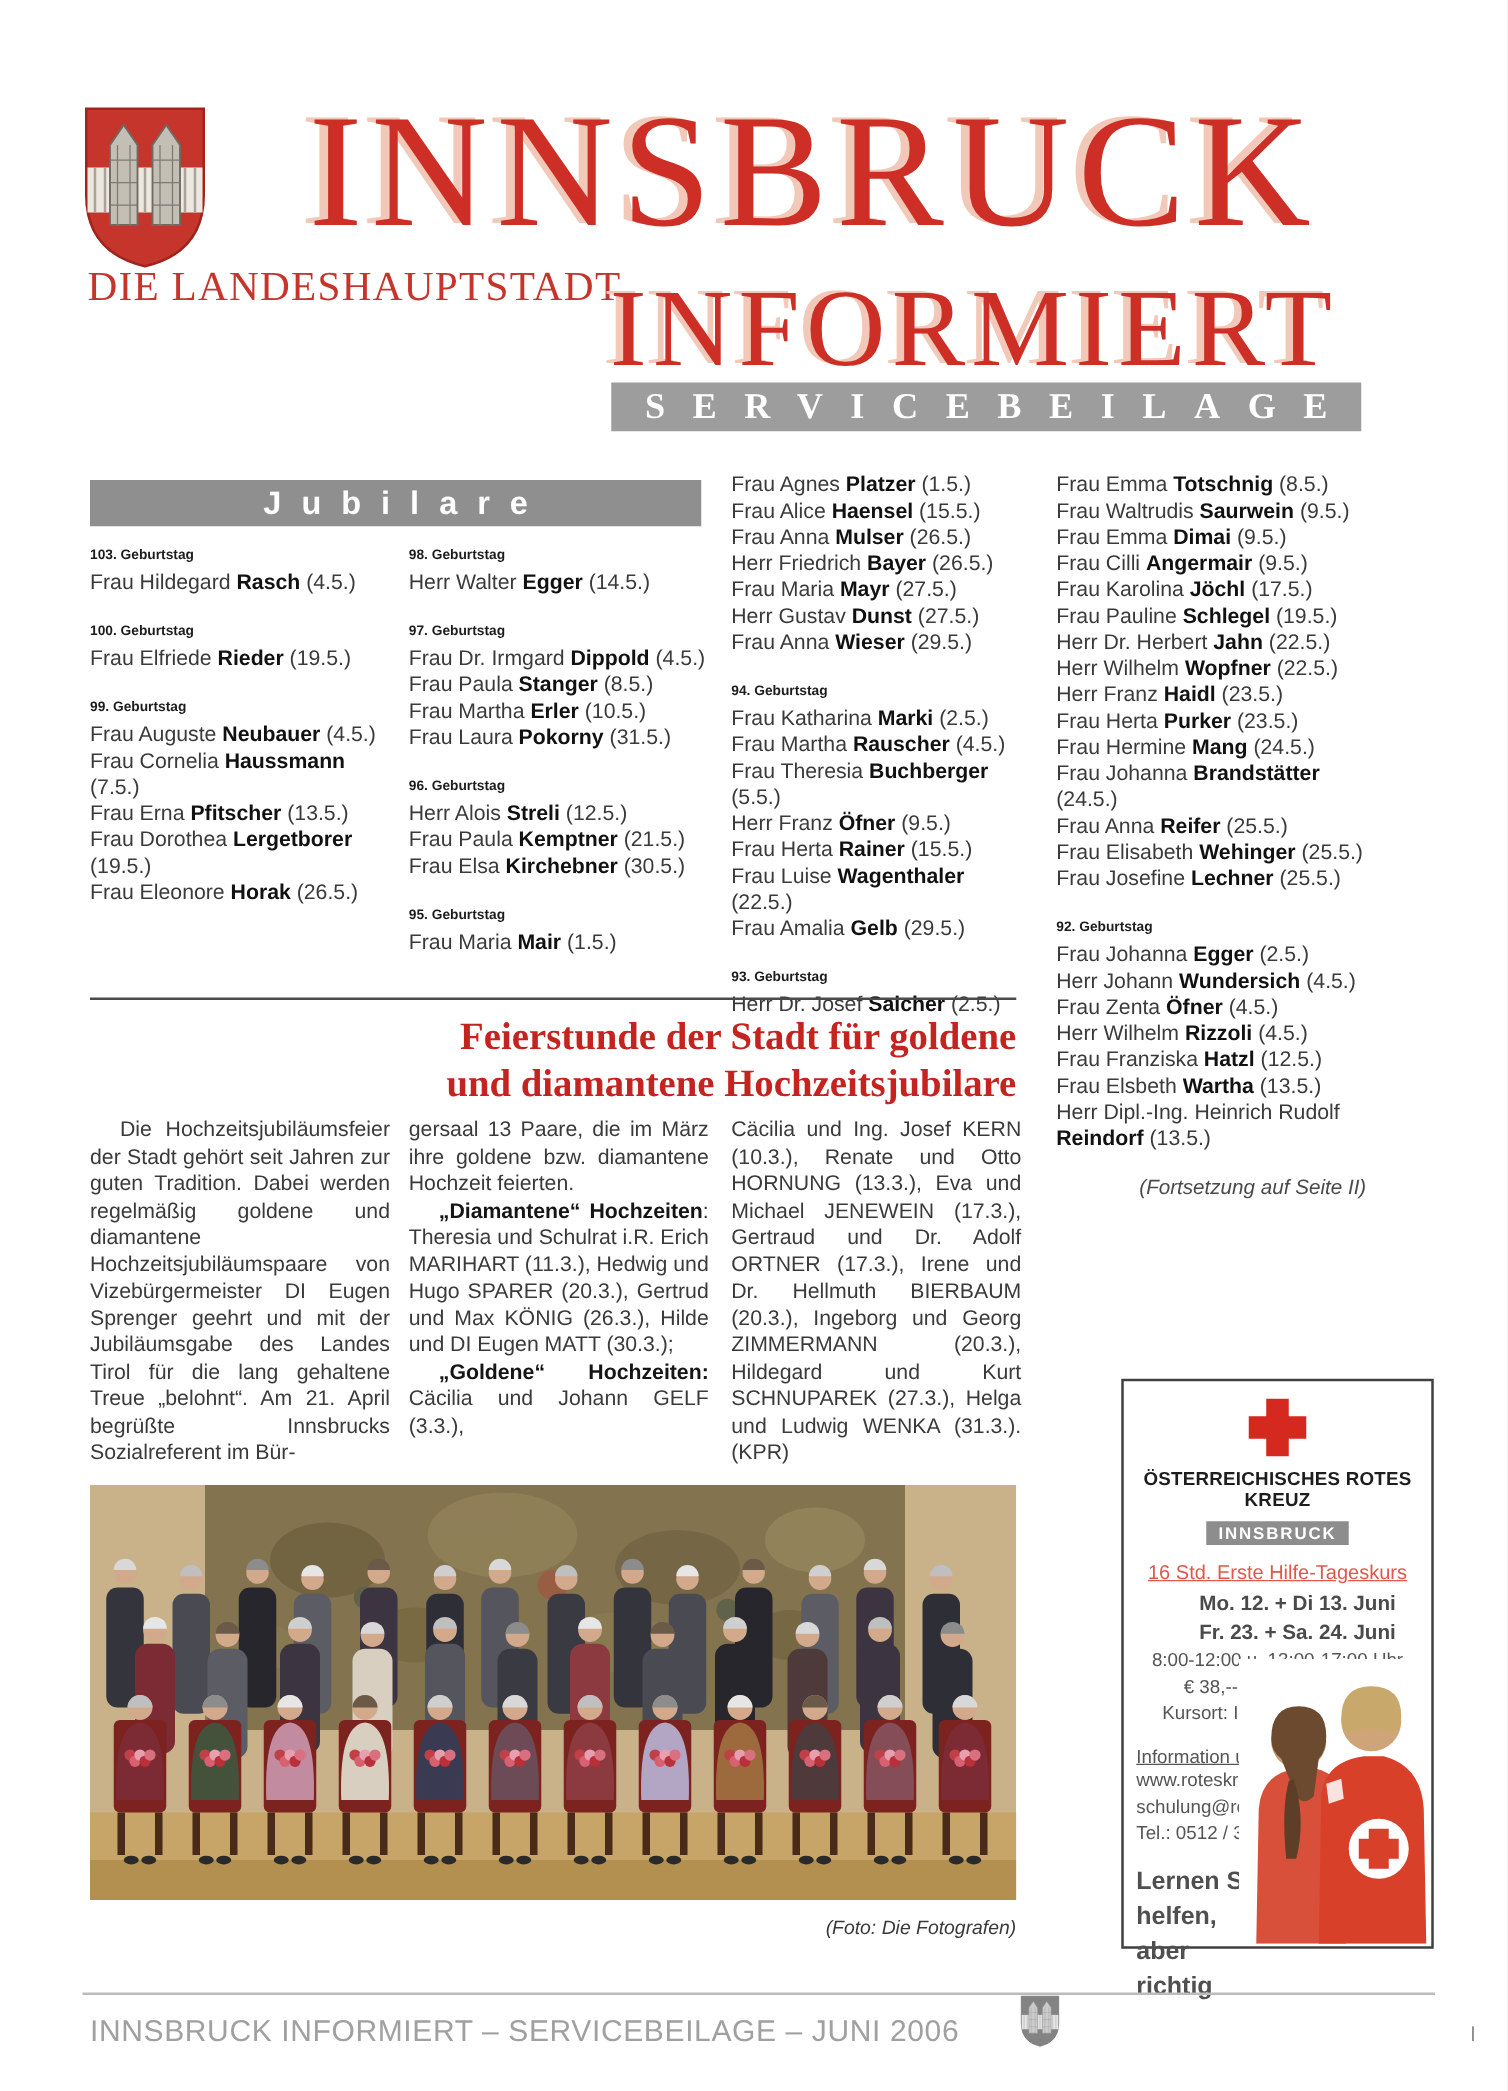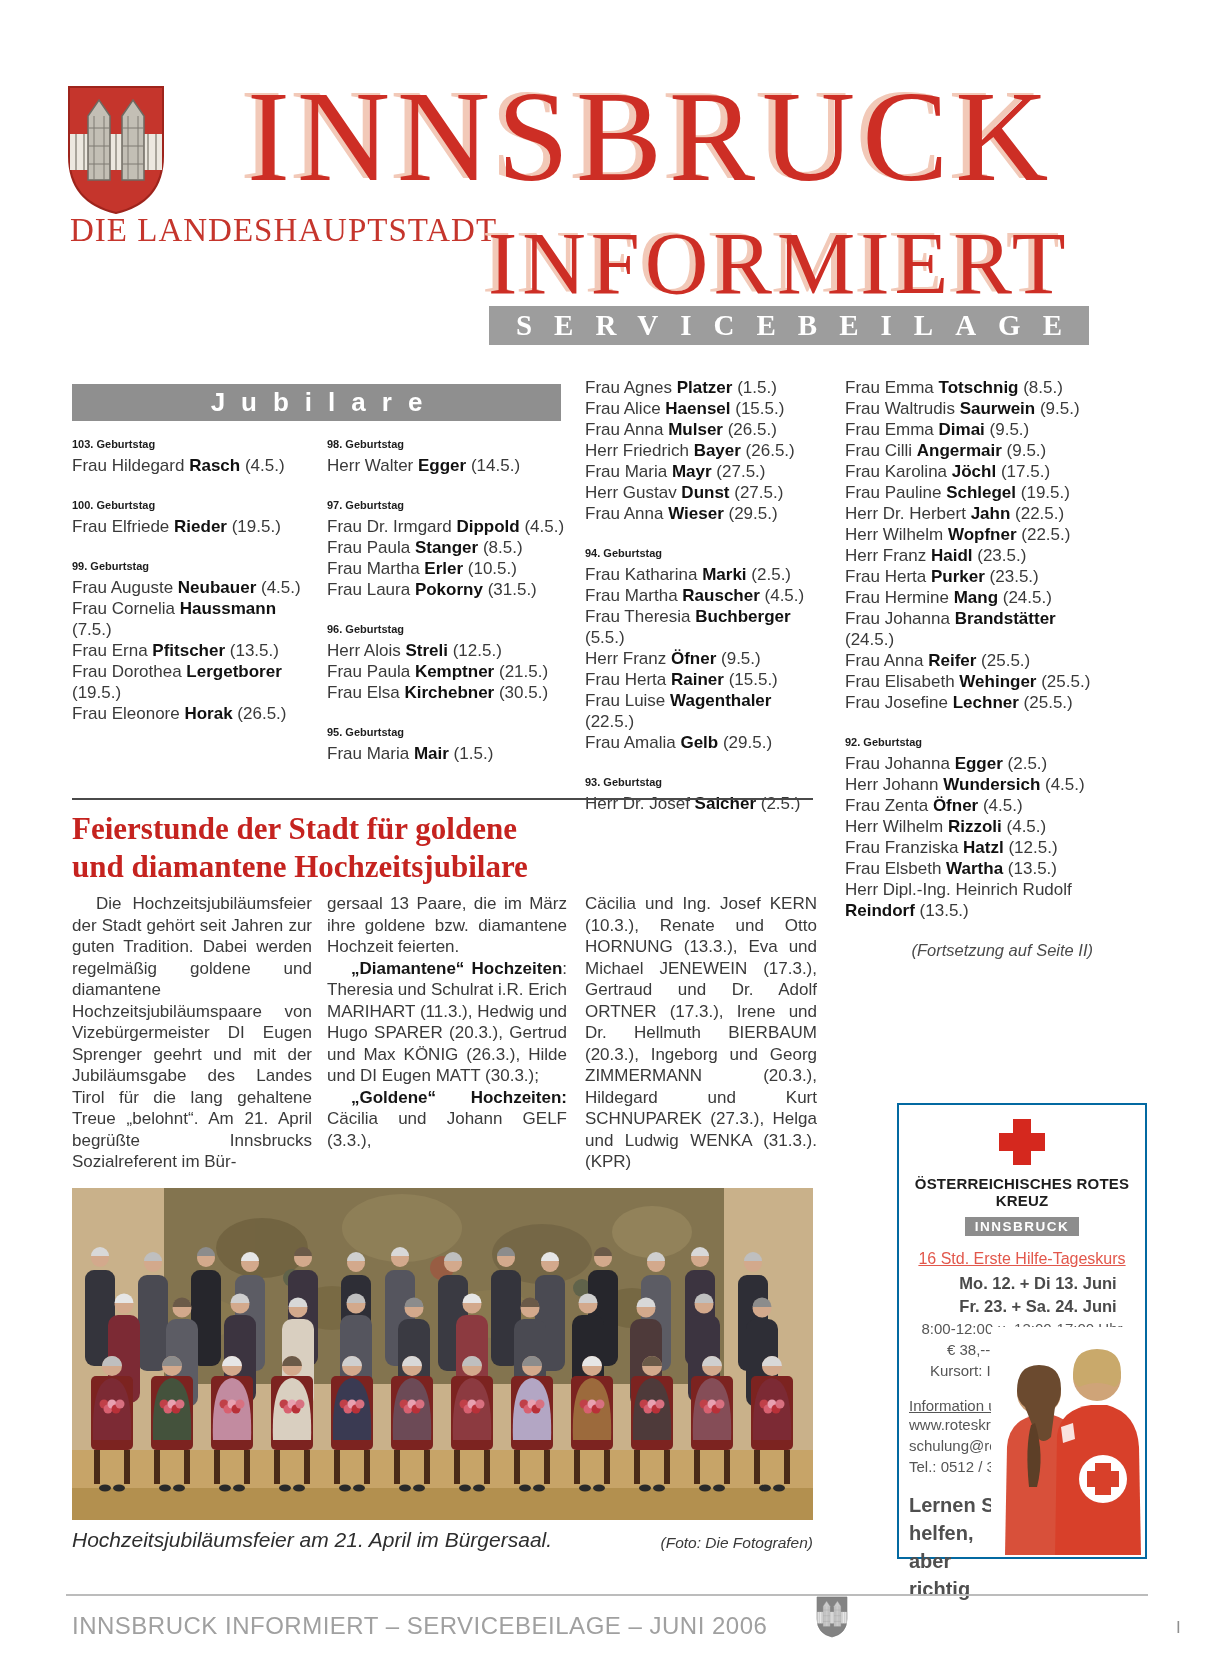--- a/index.html
+++ b/index.html
@@ -27,37 +27,37 @@
   .jub-group{margin-bottom:19px;}
   .jub-heading{font-weight:bold;color:#1c1c1c;font-size:11px;}
   .jub-entry b{color:#111;}
   .jub-note{font-style:italic;color:#4a4a4a;font-size:16.5px;text-align:right;margin-top:14px;}
   #jub-col-0{left:72px;top:434px;width:238px;}
   #jub-col-1{left:327px;top:434px;width:238px;}
   #jub-col-2{left:585px;top:377px;width:232px;}
   #jub-col-3{left:845px;top:377px;width:248px;}
   
   .divider{position:absolute;left:72px;top:798px;width:741px;height:2px;background:#4a4a4a;}
-  .headline{position:absolute;left:72px;top:810px;width:741px;text-align:left;
+  .headline{position:absolute;left:72px;top:810px;width:741px;text-align:right;
           font-family:"Liberation Serif",serif;font-weight:bold;font-size:31px;line-height:38px;
           color:#c5231f;}
   .article-col{position:absolute;top:893px;font-size:17px;line-height:21.5px;text-align:justify;color:#3a3a3a;}
   #art-col-0{left:72px;width:240px;}
   #art-col-1{left:327px;width:240px;}
   #art-col-2{left:585px;width:232px;}
   .article-col p{margin:0;text-indent:24px;}
   #art-col-1 p:first-child,#art-col-2 p:first-child{text-indent:0;}
   .article-col b{color:#151515;}
   
   .photo{position:absolute;left:72px;top:1188px;width:741px;height:332px;display:block;}
   .caption{position:absolute;left:72px;top:1528px;width:741px;font-style:italic;color:#2e2e2e;}
   .caption .cap-text{float:left;font-size:21px;}
   .caption .cap-credit{float:right;font-size:15.5px;margin-top:6px;color:#3a3a3a;}
   
-  .ad{position:absolute;left:897px;top:1103px;width:246px;height:452px;border:2px solid #0369a1;
+  .ad{position:absolute;left:897px;top:1103px;width:246px;height:452px;border:2px solid #404040;
       background:#fff;text-align:center;}
   .ad-cross{position:relative;width:46px;height:46px;margin:14px auto 0;}
   .ad-cross::before,.ad-cross::after{content:"";position:absolute;background:#d5281e;}
   .ad-cross::before{left:14px;top:0;width:18px;height:46px;}
   .ad-cross::after{left:0;top:14px;width:46px;height:18px;}
   .ad-org{font-size:15px;font-weight:bold;color:#1d1d1d;margin-top:10px;letter-spacing:.2px;}
   .ad-badge{display:inline-block;background:#8d8d8d;color:#fff;font-weight:bold;font-size:13.5px;
       letter-spacing:1.5px;padding:2px 10px;margin-top:8px;}
   .ad-course{display:inline-block;font-size:16px;font-weight:normal;color:#e2574b;
       text-decoration:underline;margin-top:14px;}
@@ -490,21 +490,20 @@
         <circle cx="692" cy="216" r="4.5" fill="#c04048"></circle>
         <circle cx="696" cy="221" r="4.5" fill="#d86070"></circle>
         <circle cx="700" cy="216" r="4.5" fill="#e8a0b0"></circle>
         <circle cx="704" cy="221" r="4.5" fill="#b83038"></circle>
         <circle cx="708" cy="216" r="4.5" fill="#d87080"></circle>
         <ellipse cx="693" cy="300" rx="6" ry="3.5" fill="#2a2a2a"></ellipse>
         <ellipse cx="707" cy="300" rx="6" ry="3.5" fill="#2a2a2a"></ellipse>
       </g>
   </svg>
   <div class="caption">
-    <span class="cap-text">Hochzeitsjubiläumsfeier am 21. April im Bürgersaal.</span>
     <span class="cap-credit">(Foto: Die Fotografen)</span>
   </div>
 
   <div class="ad">
     <div class="ad-cross"></div>
     <div class="ad-org">ÖSTERREICHISCHES ROTES KREUZ</div>
     <div><span class="ad-badge">INNSBRUCK</span></div>
     <div><span class="ad-course">16 Std. Erste Hilfe-Tageskurs</span></div>
     <div class="ad-dates">
         <div>Mo. 12. + Di 13. Juni</div>

